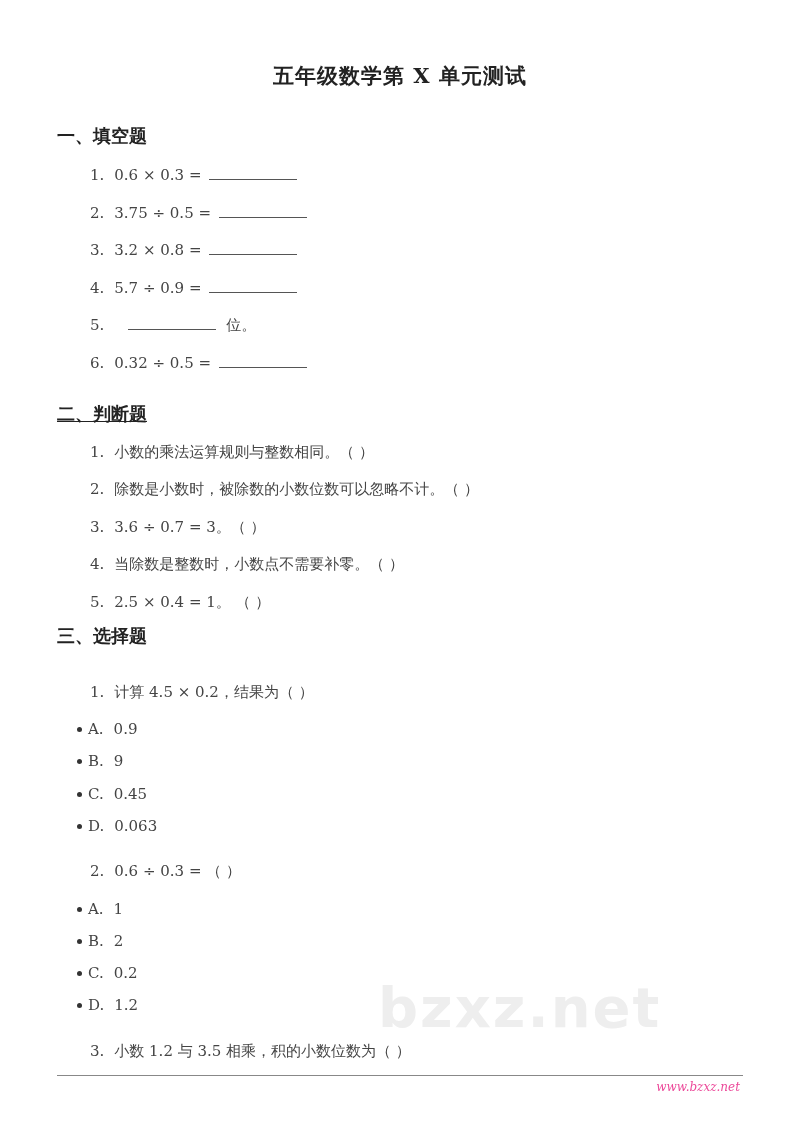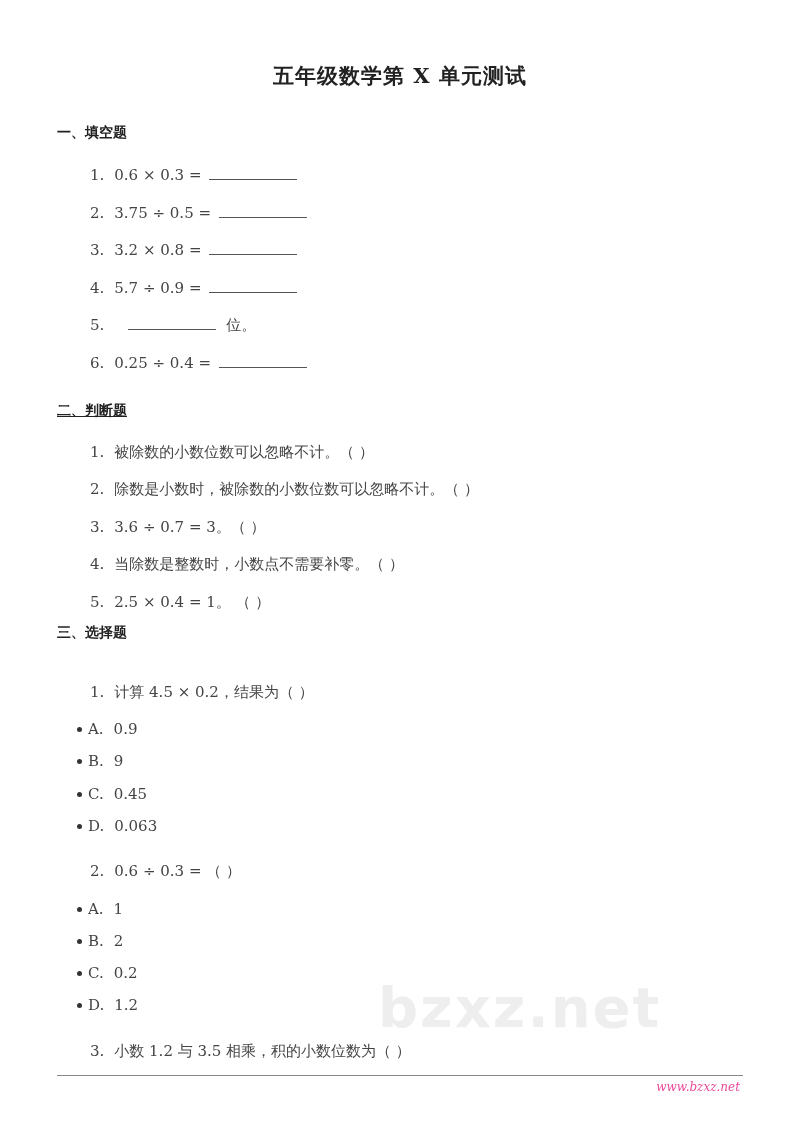--- a/index.html
+++ b/index.html
@@ -5,21 +5,21 @@
   html, body { margin: 0; padding: 0; }
   body {
     width: 800px; height: 1130px; background: #ffffff; position: relative; overflow: hidden;
     font-family: "DejaVu Serif", "Liberation Serif", serif; color: #333;
   }
   .title {
     position: absolute; top: 62px; left: 0; width: 800px; text-align: center;
     font-size: 21px; font-weight: bold; color: #222; letter-spacing: 1px;
   }
   .section-head {
-    position: absolute; left: 57px; font-size: 14px; font-weight: bold; color: #222;
+    position: absolute; left: 57px; font-size: 18px; font-weight: bold; color: #222;
     font-family: "DejaVu Sans", "Liberation Sans", sans-serif;
   }
   .q {
     position: absolute; left: 90px; font-size: 15px; color: #444; white-space: nowrap;
     display: flex; align-items: baseline;
   }
   .q .num { margin-right: 10px; }
   .blank {
     display: inline-block; width: 88px; border-bottom: 1px solid #555; height: 14px;
     margin-left: 8px; margin-right: 10px;
@@ -70,29 +70,29 @@
   <span>5.7 ÷ 0.9 =</span>
   <span class="blank"></span>
 </div>
 <div class="q" style="top:315px;">
   <span class="num">5.</span>
   <span class="blank" style="margin-left:14px;"></span>
   <span>位。</span>
 </div>
 <div class="q" style="top:353px;">
   <span class="num">6.</span>
-  <span>0.25 ÷ 0.4 =</span>
+  <span>0.32 ÷ 0.5 =</span>
   <span class="blank"></span>
 </div>
 
 <div class="section-head" style="top:402px;text-decoration:underline;">二、判断题</div>
 
 <div class="q" style="top:443px;">
   <span class="num">1.</span>
-  <span>被除数的小数位数可以忽略不计。（ ）</span>
+  <span>小数的乘法运算规则与整数相同。（ ）</span>
 </div>
 <div class="q" style="top:480px;">
   <span class="num">2.</span>
   <span>除数是小数时，被除数的小数位数可以忽略不计。（ ）</span>
 </div>
 <div class="q" style="top:518px;">
   <span class="num">3.</span>
   <span>3.6 ÷ 0.7 = 3。（ ）</span>
 </div>
 <div class="q" style="top:555px;">

